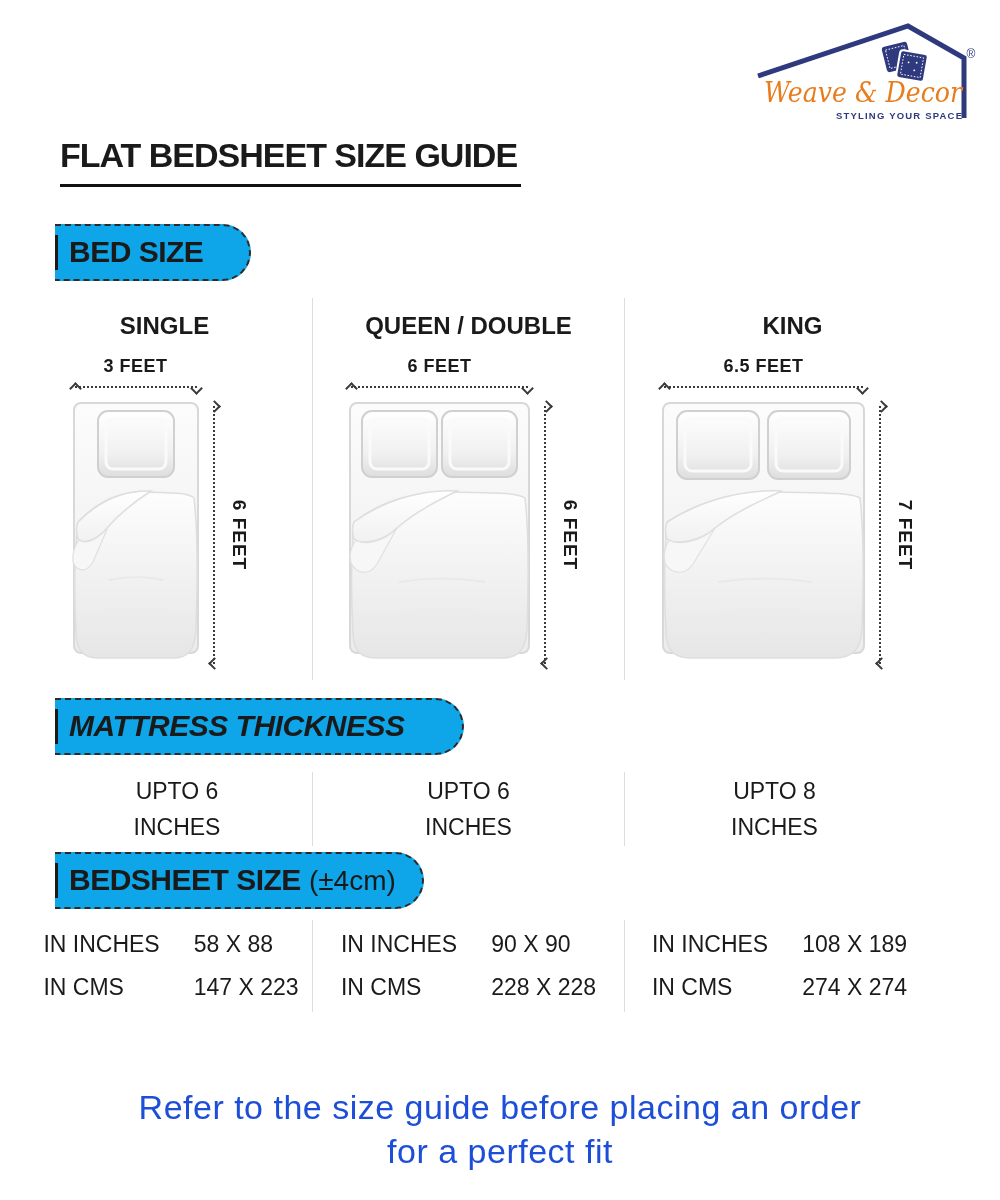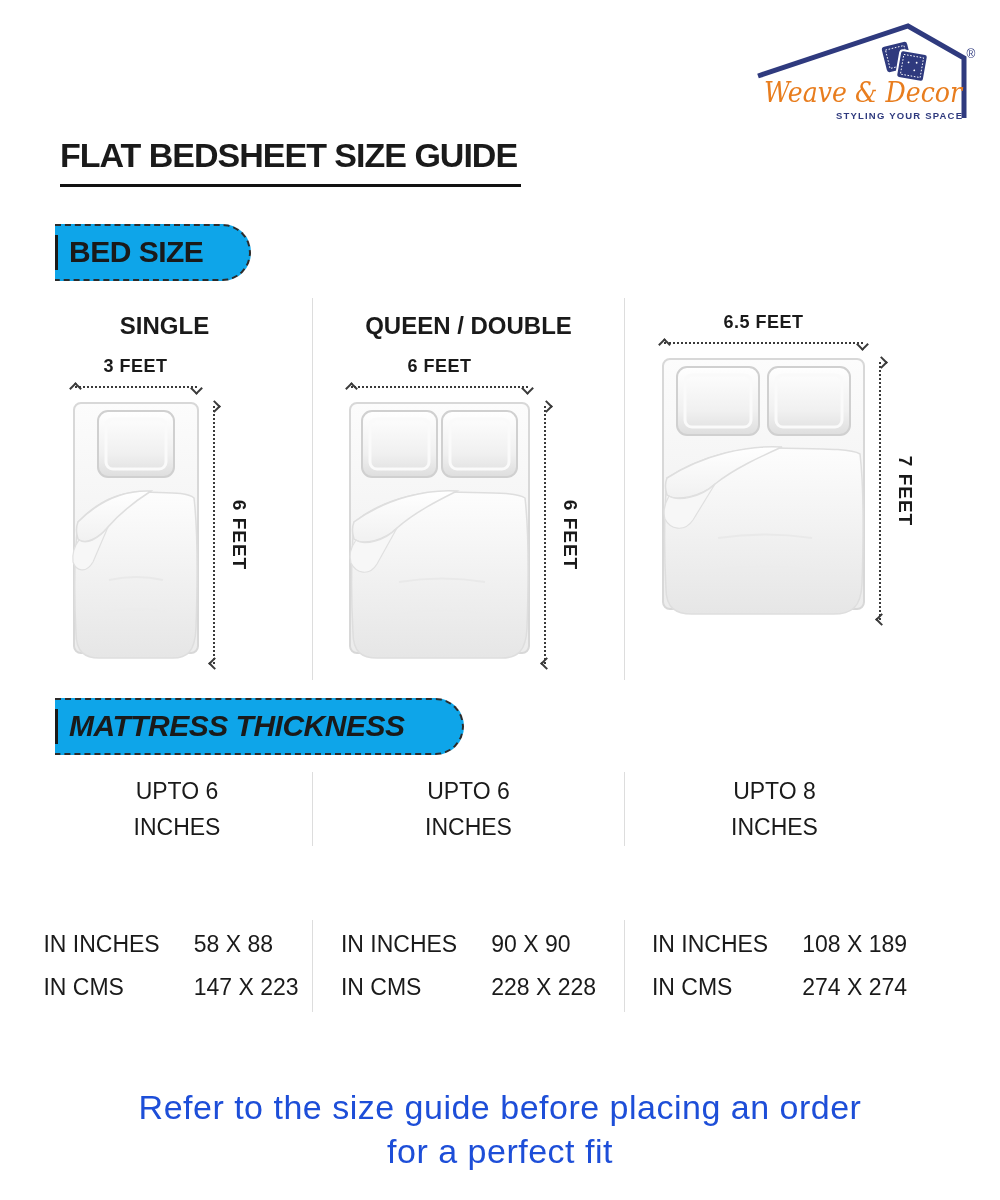--- a/index.html
+++ b/index.html
@@ -198,20 +198,21 @@
         <div class="v-measure">
           <div class="v-arrow">
               <i class="line"></i>
             </div>
           <div class="feet-h">6 FEET</div>
         </div>
       </div>
     </div>
 
     <div class="cell col-king">
+      <div class="bed-name">KING</div>
       <div class="bed-fig">
         <div class="bed-main">
           <div class="feet-w">6.5 FEET</div>
           <div class="h-arrow">
               <i class="line"></i>
             </div>
           <svg class="bed-svg" viewBox="0 0 207 270">
             <rect x="3" y="3" width="201" height="250" rx="7" fill="url(#gMat)" stroke="#d8d8d8" stroke-width="2"></rect>
             <g>
               <rect x="17" y="11" width="82" height="68" rx="10" fill="url(#gPil)" stroke="#d0d0d0" stroke-width="2"></rect>
@@ -252,20 +253,23 @@
     <div class="cell">
       <div>UPTO 6</div>
       <div>INCHES</div>
     </div>
     <div class="cell">
       <div>UPTO 8</div>
       <div>INCHES</div>
     </div>
   </div>
 
+  <div class="badge badge-sheet pr-sheet">
+    <span>BEDSHEET SIZE</span><span class="tol">(±4cm)</span>
+  </div>
 
   <div class="cols sheet">
     <div class="cell">
       <span>IN INCHES</span>
       <span>58 X 88</span>
       <span>IN CMS</span>
       <span>147 X 223</span>
     </div>
     <div class="cell">
       <span>IN INCHES</span>

